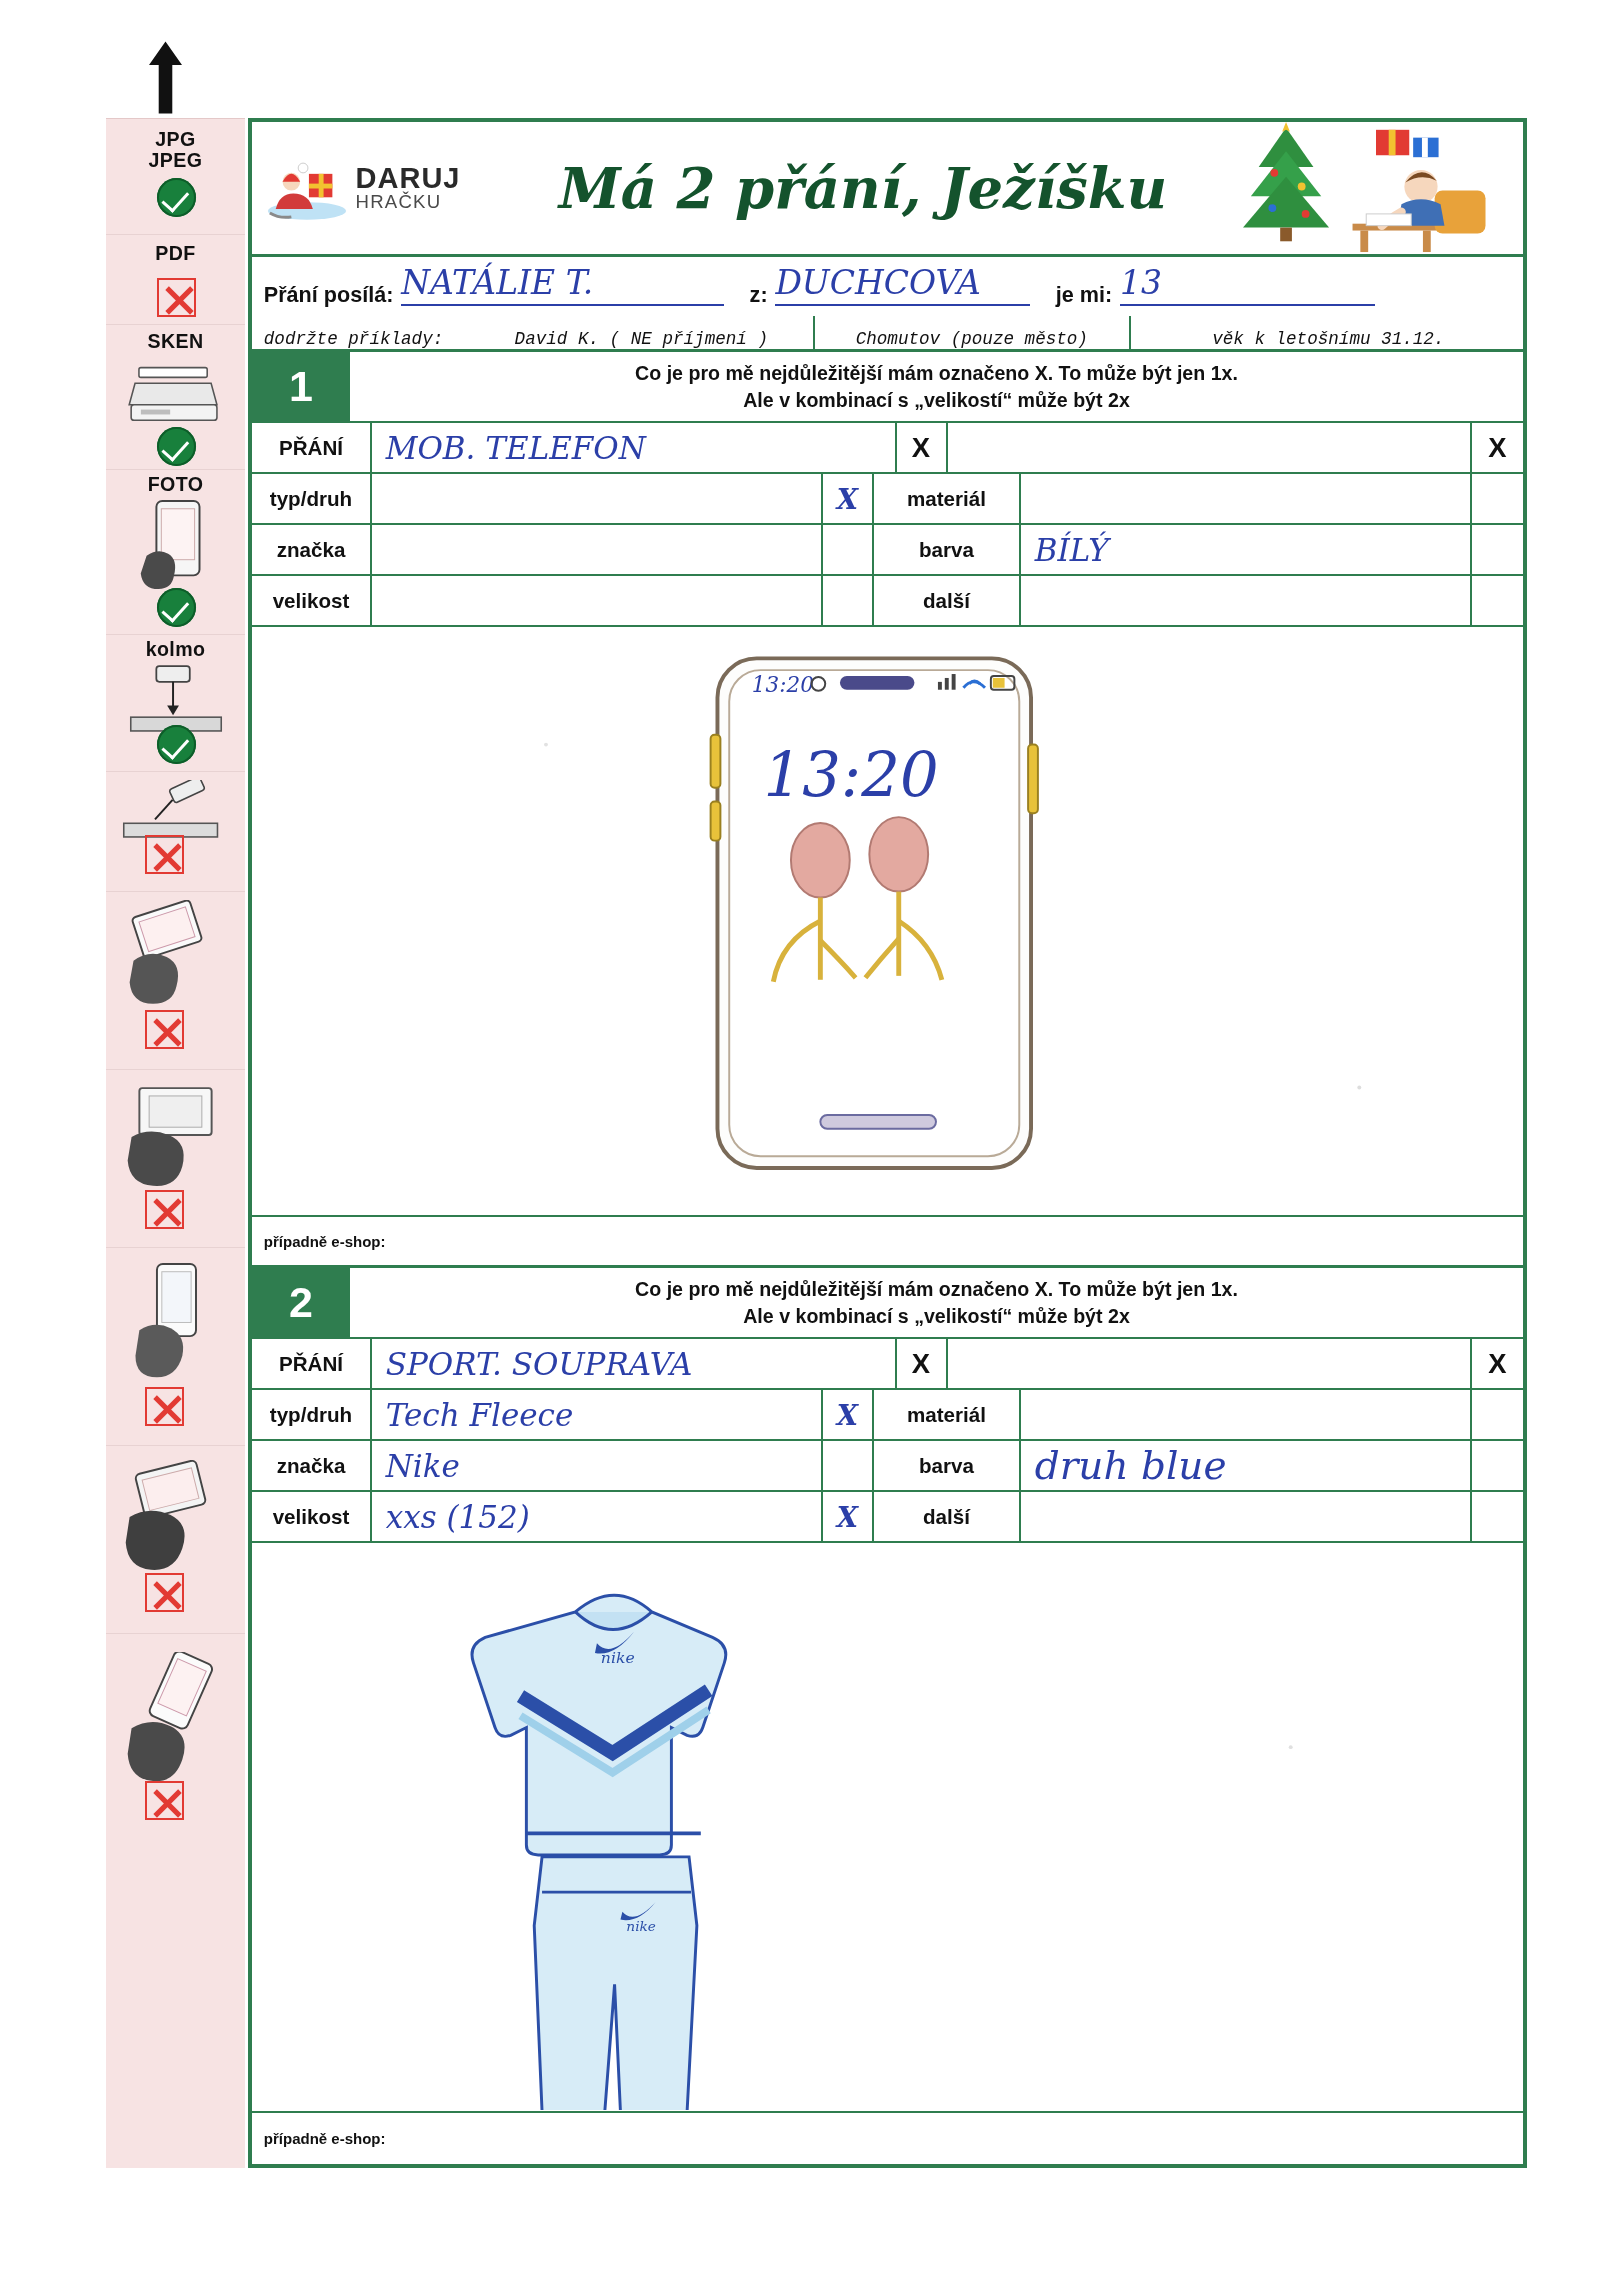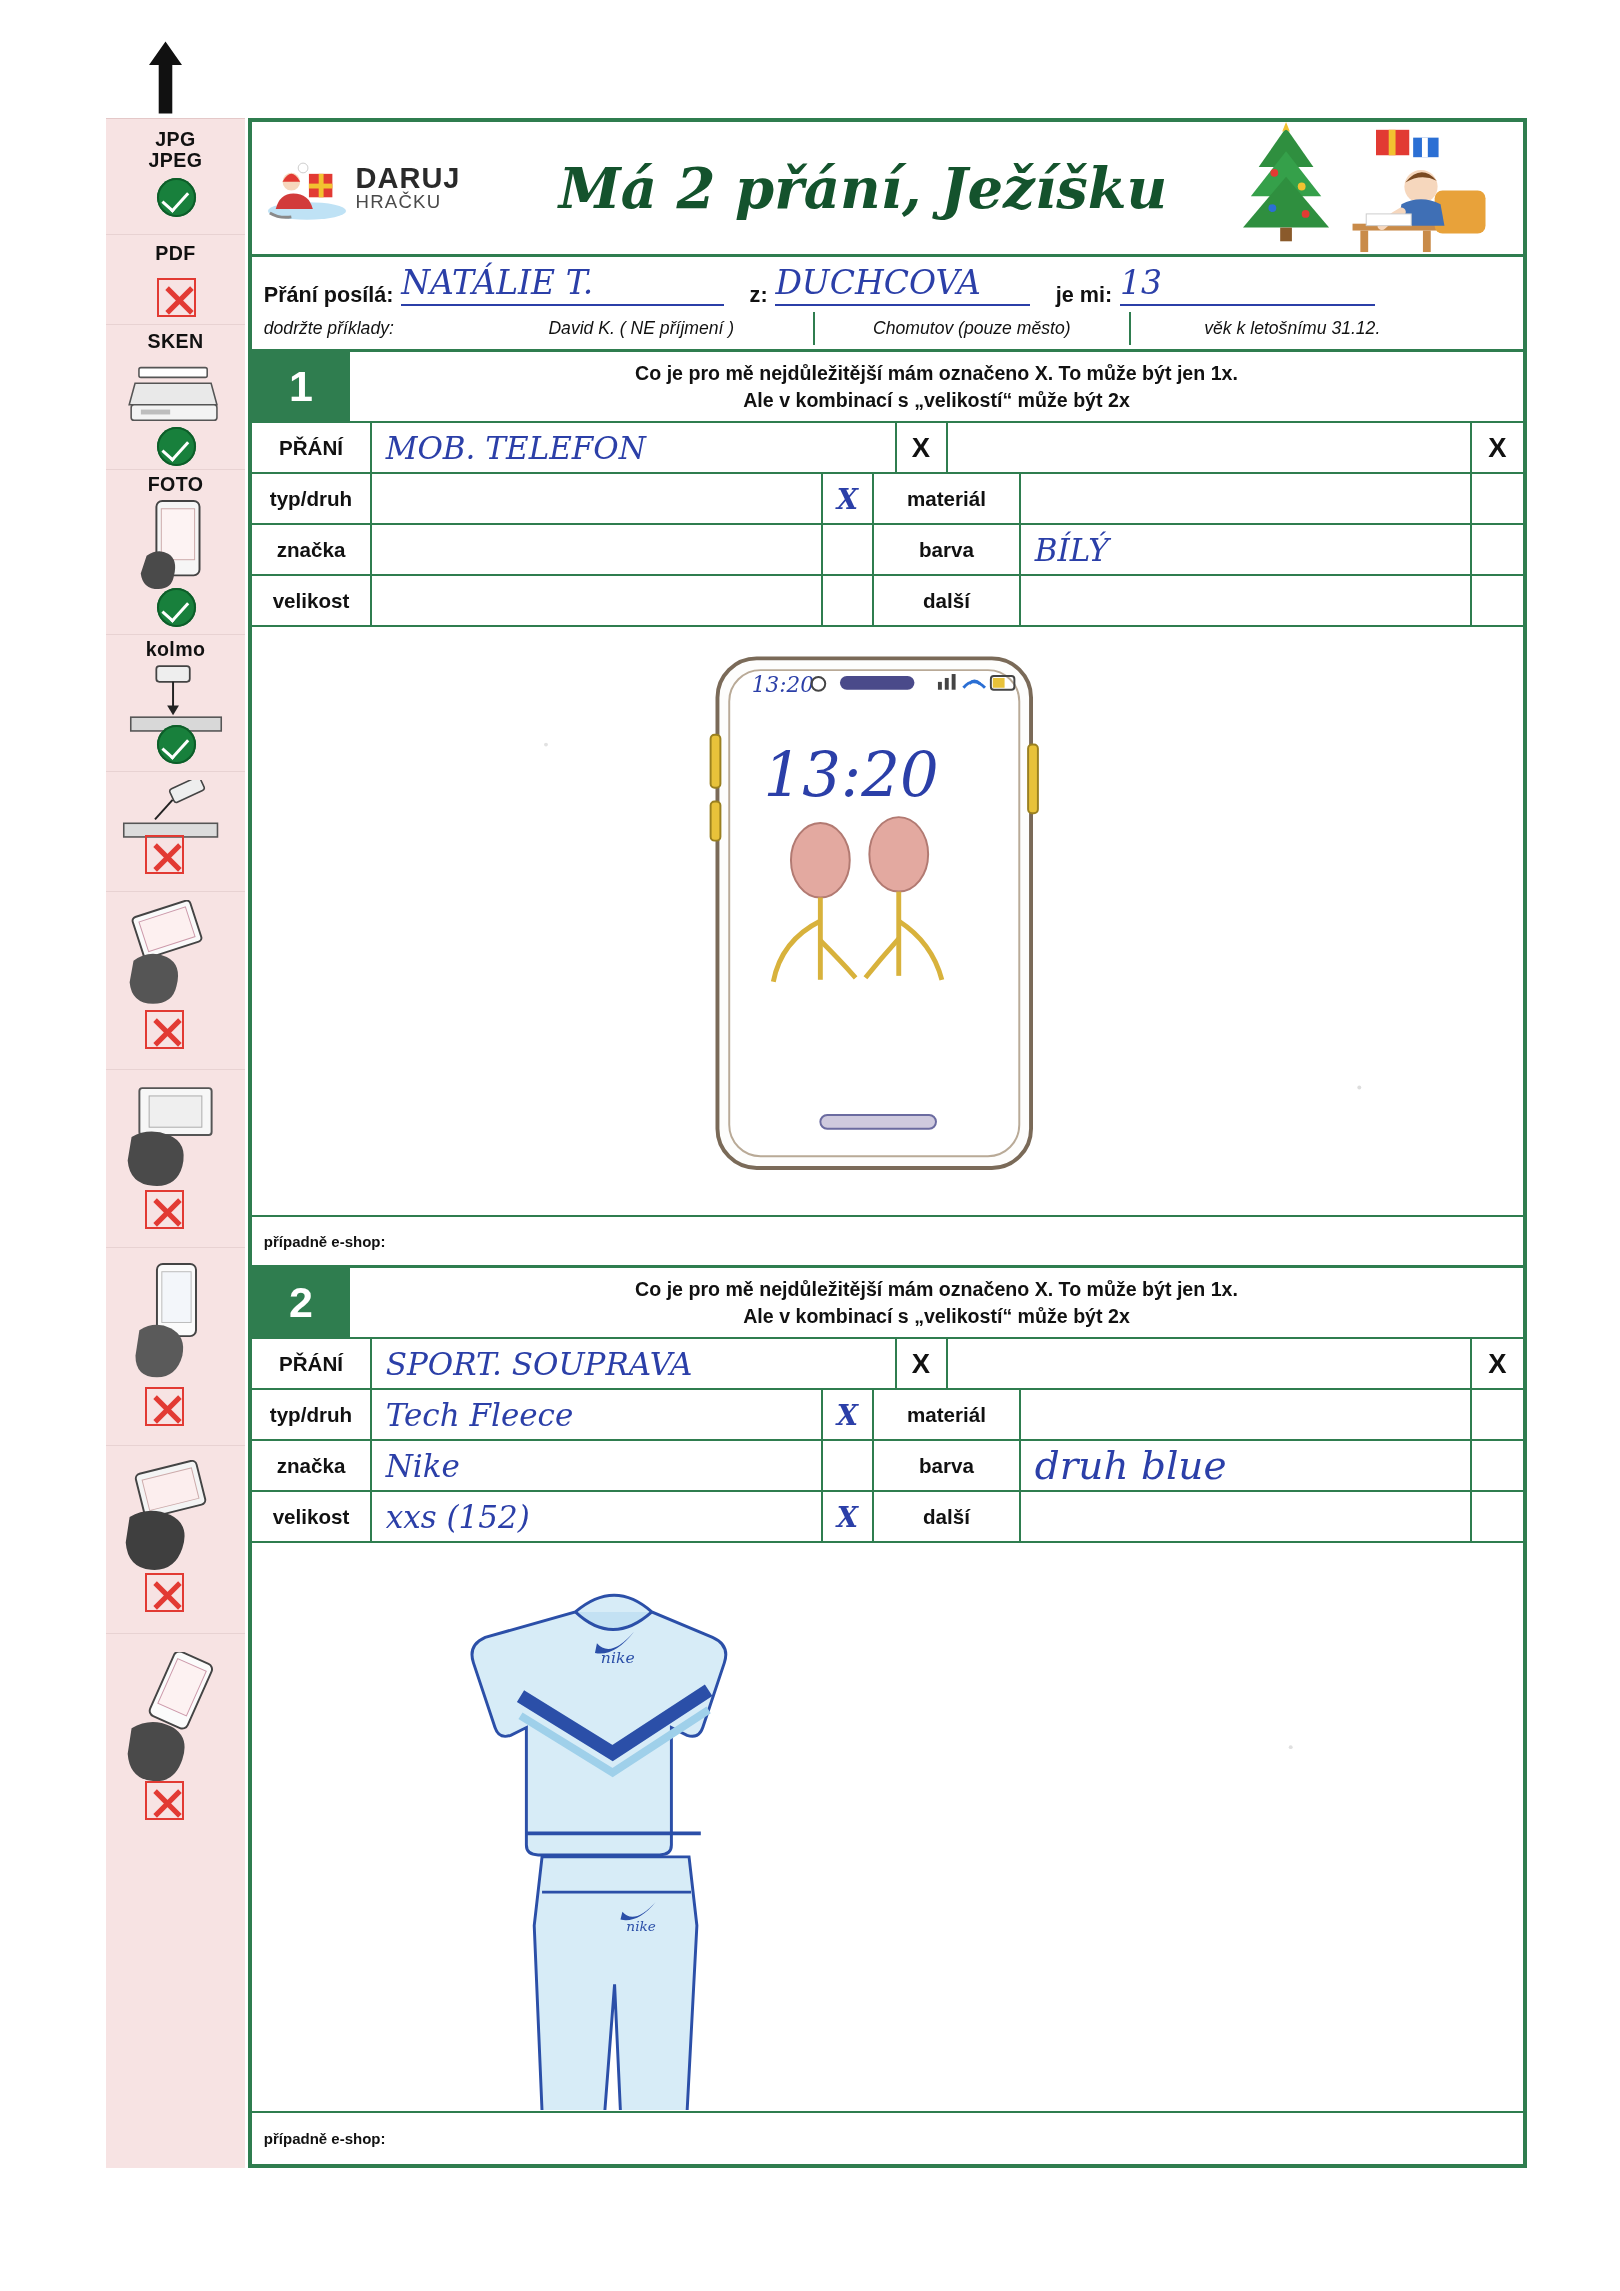--- a/index.html
+++ b/index.html
@@ -158,24 +158,25 @@
   }
   .sender-line1 {
     display: flex;
     align-items: flex-end;
     height: 51px;
     padding: 0 0 0 11.8px;
     box-sizing: border-box;
   }
   .sender-line2 {
     display: flex;
-    align-items: center;
+    align-items: flex-end;
     height: 41px;
     padding: 0 0 0 11.8px;
     box-sizing: border-box;
+    font-family: Liberation Mono, monospace;
   }
   .lbl {
     font-size: 21.6px;
     font-weight: bold;
     color: #111;
     white-space: nowrap;
   }
   .hint {
     font-size: 17.6px;
     font-style: italic;
@@ -502,21 +503,21 @@
       <div class="ul" style="max-width:255px;">
         <span class="hw" style="font-size:33px;">13</span>
       </div>
     </div>
     <div class="sender-line2">
       <div class="hint" style="width:206px; text-align:left;">dodržte příklady:</div>
       <div class="hint" style="width:343px;">David K. ( NE příjmení )</div>
       <div style="width:2px;height:33px;background:#2f7d4f;"></div>
       <div class="hint" style="width:314px;">Chomutov  (pouze město)</div>
       <div style="width:2px;height:33px;background:#2f7d4f;"></div>
-      <div class="hint" style="width:323px;">věk k letošnímu 31.12.</div>
+      <div class="hint" style="width:323px;padding-left:36px;">věk k letošnímu 31.12.</div>
     </div>
   </div>
 
   <div class="sec-head">
     <div class="sec-num">1</div>
     <div class="sec-instr">
       <div>Co je pro mě nejdůležitější mám označeno X.  To může být jen 1x.</div>
       <div>Ale v kombinací s „velikostí“ může být 2x</div>
     </div>
   </div>

